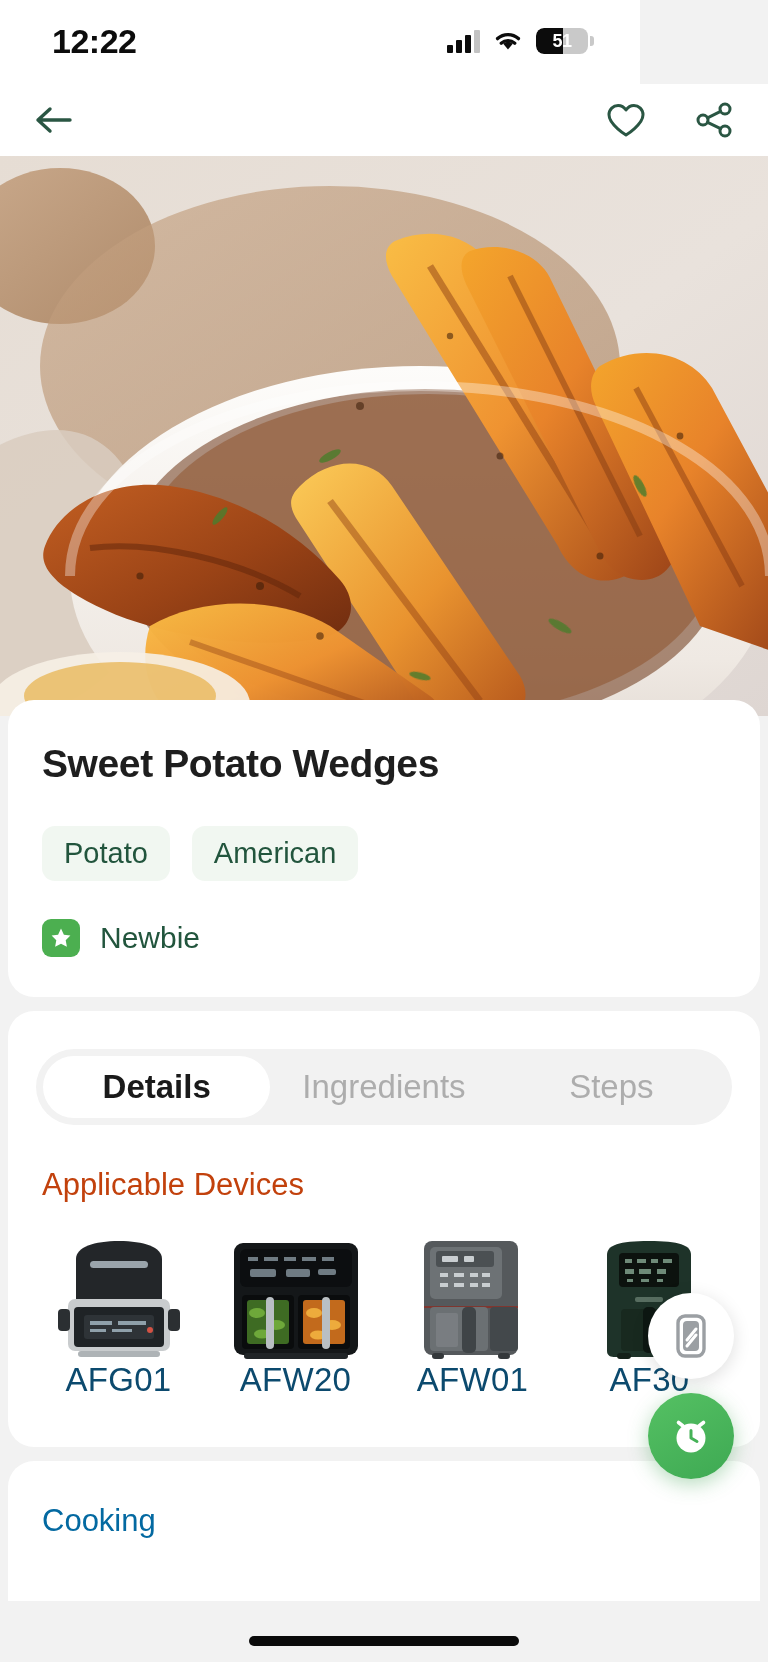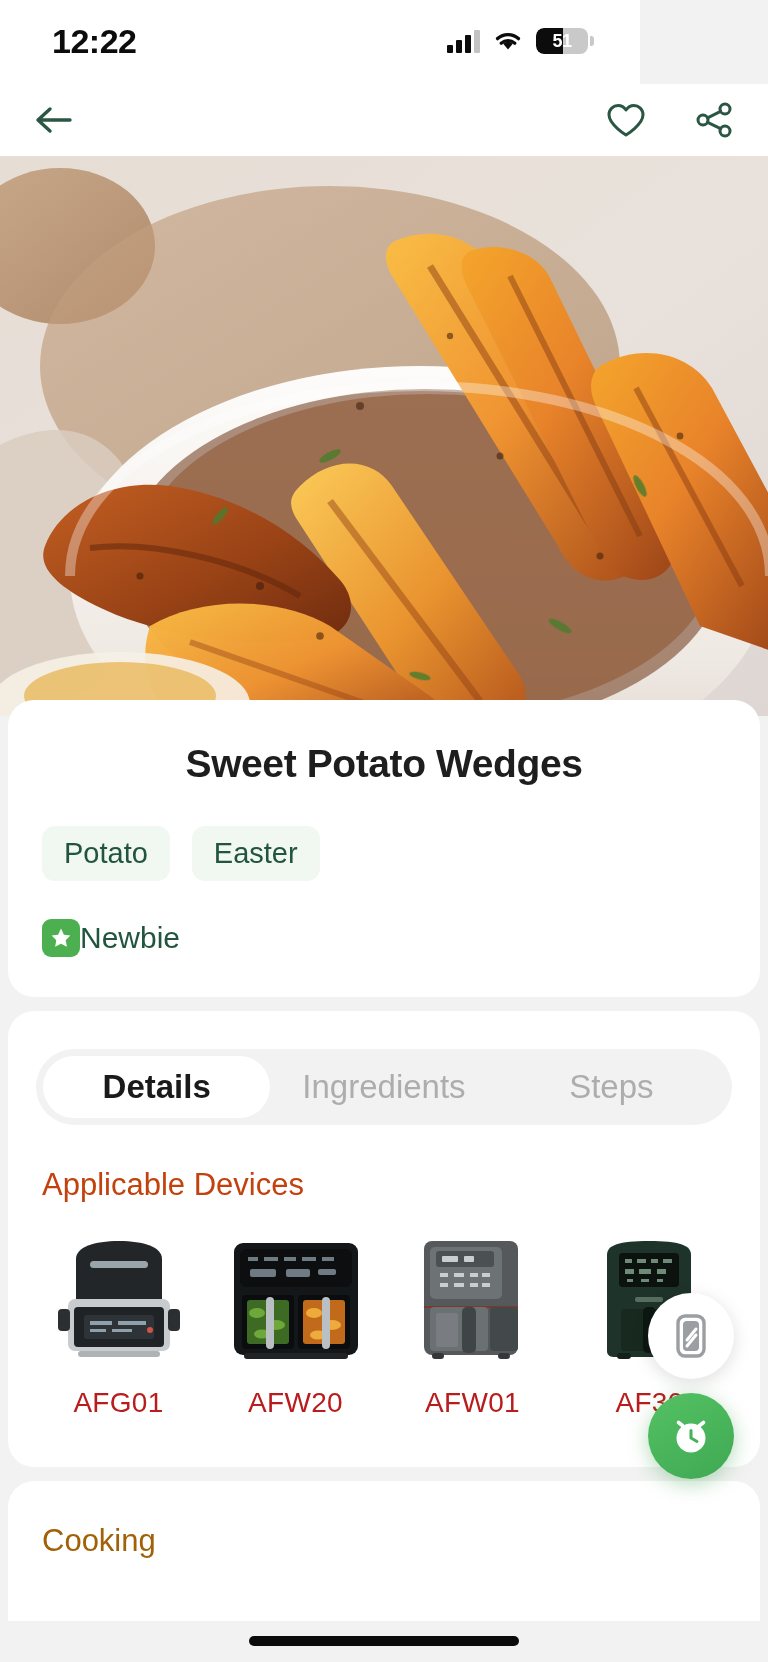--- a/index.html
+++ b/index.html
@@ -67,29 +67,29 @@
 
   
   .content { position: absolute; top: 700px; left: 0; width: 768px; }
 
   .card {
     background: #ffffff; border-radius: 26px;
     margin: 0 8px 14px 8px; padding: 0;
   }
   .card-title {
     font-size: 39px; font-weight: 700; color: #1e1e1e;
-    padding: 42px 34px 0 34px; letter-spacing: -0.4px; text-align: center;
+    padding: 42px 34px 0 34px; letter-spacing: -0.4px;
   }
   .tag-row { display: flex; gap: 22px; padding: 40px 34px 0 34px; }
   .tag {
     background: #f1f7f1; color: #22553d;
     font-size: 29px; border-radius: 13px;
     padding: 11px 22px; cursor: pointer;
   }
-  .level-row { display: flex; align-items: center; padding: 38px 34px 40px 34px; }
+  .level-row { display: flex; align-items: center; gap: 20px; padding: 38px 34px 40px 34px; }
   .level-badge {
     width: 38px; height: 38px; border-radius: 9px; background: #4caf50;
     display: flex; align-items: center; justify-content: center;
   }
   .level-text { font-size: 30px; color: #22553d; }
 
   
   .tabs-wrap { padding: 38px 28px 0 28px; }
   .tabs {
     display: flex; background: #f2f2f2; border-radius: 38px; padding: 7px; height: 76px;
@@ -105,21 +105,21 @@
   }
 
   .devices {
     display: flex; padding: 30px 22px 0 22px;
   }
   .device { flex: 1; display: flex; flex-direction: column; align-items: center; cursor: pointer; }
   .device-img {
     width: 150px; height: 128px; display: flex; align-items: flex-end; justify-content: center;
   }
   .device-name {
-    margin-top: 26px; font-size: 28px; color: #b91c1c; letter-spacing: 0.3px;
+    font-size: 33px; color: #0c4a6e; letter-spacing: 0.3px;
   }
   .devices-pad { height: 48px; }
 
   
   .fab-white {
     position: absolute; right: 34px; top: 1293px;
     width: 86px; height: 86px; border-radius: 50%;
     background: #ffffff; box-shadow: 0 4px 18px rgba(0,0,0,0.13);
     display: flex; align-items: center; justify-content: center;
     z-index: 20; cursor: pointer;
@@ -131,21 +131,21 @@
     box-shadow: 0 5px 20px rgba(60,160,80,0.38);
     display: flex; align-items: center; justify-content: center;
     z-index: 20; cursor: pointer;
   }
 
   
   .bottom-card {
     background: #ffffff; border-radius: 26px 26px 0 0;
     margin: 0 8px; padding: 42px 34px 0 34px; height: 140px;
   }
-  .bottom-title { font-size: 31px; color: #a16207; }
+  .bottom-title { font-size: 31px; color: #0369a1; }
 
   .home-ind {
     position: absolute; left: 50%; transform: translateX(-50%);
     bottom: 16px; width: 270px; height: 10px;
     background: #0b0b0b; border-radius: 6px; z-index: 40;
   }
 </style>
 </head>
 <body>
 
@@ -288,21 +288,21 @@
       <ellipse cx="120" cy="540" rx="96" ry="34" fill="#e8b452" opacity="0.75"></ellipse>
     </svg>
   </div>
 
   <div class="content">
 
     <div class="card">
       <div class="card-title">Sweet Potato Wedges</div>
       <div class="tag-row">
         <span class="tag">Potato</span>
-        <span class="tag">Easter</span>
+        <span class="tag">American</span>
       </div>
       <div class="level-row">
         <span class="level-badge">
           <svg width="24" height="24" viewBox="0 0 24 24">
             <path d="M12 2.6 L14.9 8.7 L21.4 9.6 L16.7 14.2 L17.9 20.8 L12 17.7 L6.1 20.8 L7.3 14.2 L2.6 9.6 L9.1 8.7 Z" fill="#ffffff"></path>
           </svg>
         </span>
         <span class="level-text">Newbie</span>
       </div>
     </div>

